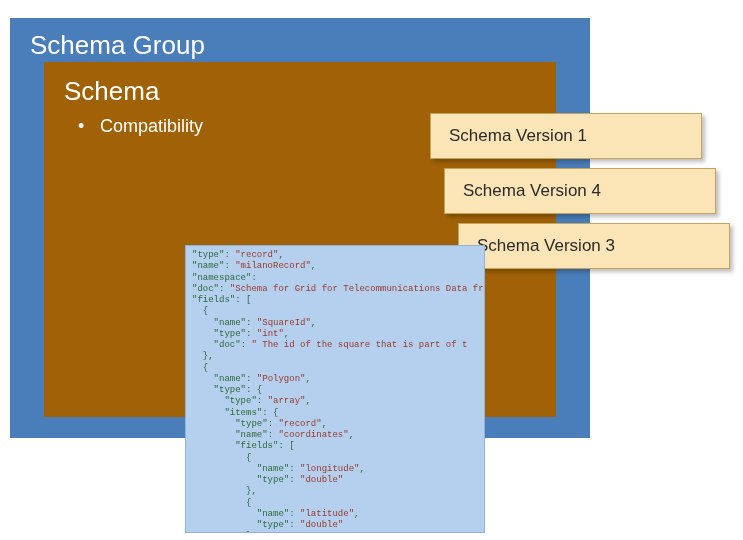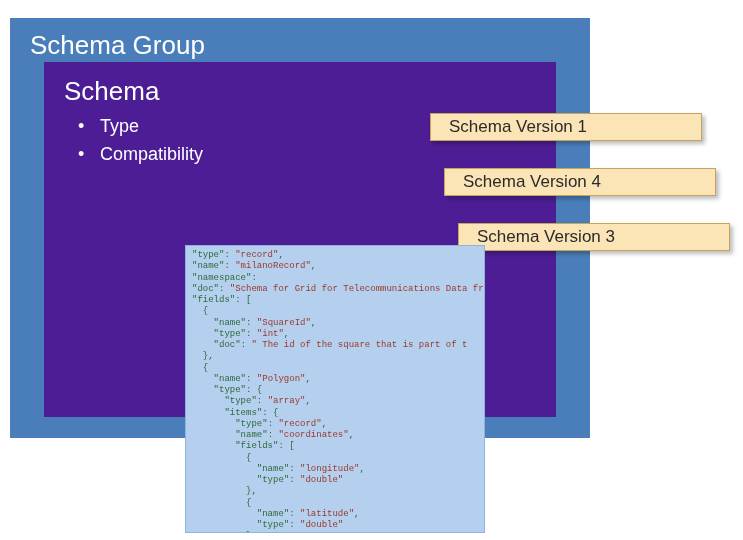--- a/index.html
+++ b/index.html
@@ -25,21 +25,21 @@
     font-size: 26px;
     font-weight: 400;
     margin-bottom: 10px;
   }
   .schema-box {
     position: absolute;
     left: 44px;
     top: 62px;
     width: 512px;
     height: 355px;
-    background: #4c1d95;
+    background: #a16207;
     padding: 14px 20px;
   }
   .schema-title {
     color: #fff;
     font-size: 26px;
     font-weight: 400;
     margin-bottom: 6px;
   }
   .schema-list {
     list-style: none;
@@ -55,21 +55,21 @@
   .schema-list li::before {
     content: "•";
     position: absolute;
     left: 0;
     top: 0;
     color: #fff;
   }
   .version-card {
     position: absolute;
     width: 272px;
-    height: 28px;
+    height: 46px;
     background: #fbe4b5;
     border: 1px solid #c5a55e;
     box-shadow: 3px 3px 4px rgba(0,0,0,0.25);
     display: flex;
     align-items: center;
     padding-left: 18px;
     font-size: 17px;
     color: #2b2b2b;
   }
   .v1 { left: 430px; top: 113px; }
@@ -96,21 +96,20 @@
 </head>
 <body>
 
 <div class="schema-group">
   <div class="schema-group-title">Schema Group</div>
 </div>
 
 <div class="schema-box">
   <div class="schema-title">Schema</div>
   <ul class="schema-list">
-    <li>Type</li>
     <li>Compatibility</li>
   </ul>
 </div>
 
 <div class="version-card v1">
   <span>Schema Version 1</span>
 </div>
 <div class="version-card v2">
   <span>Schema Version 4</span>
 </div>

